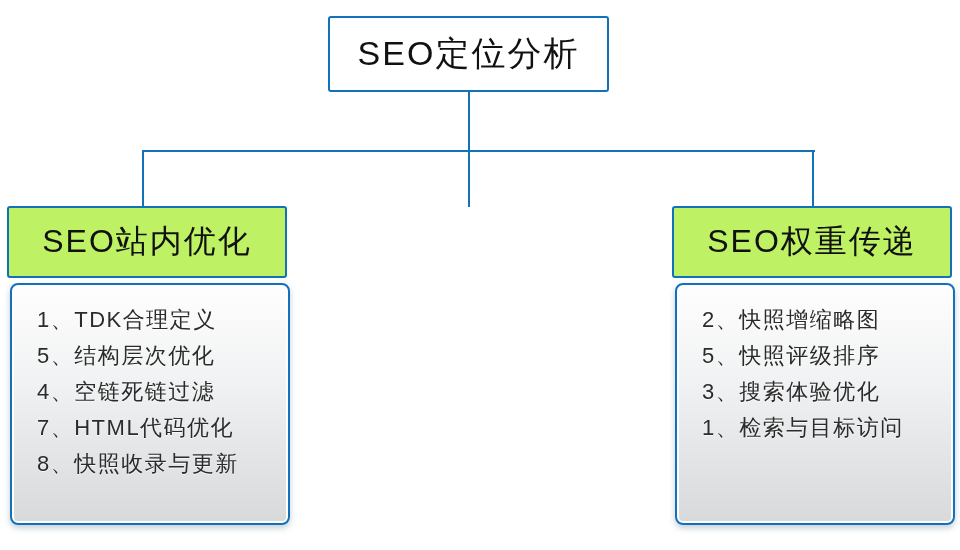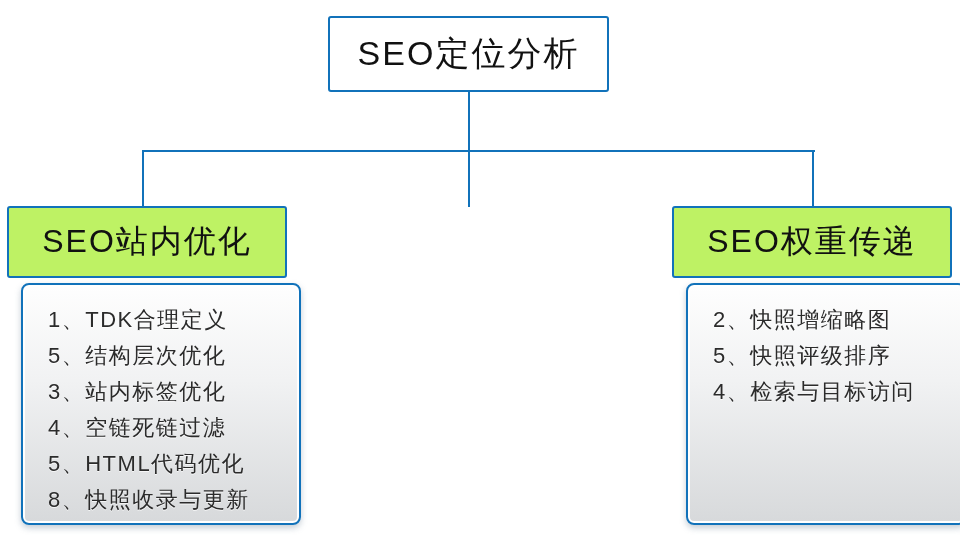--- a/index.html
+++ b/index.html
@@ -28,21 +28,21 @@
   .branch.b0{left:7px;}
   .branch.b1{left:330px;}
   .branch.b2{left:672px;}
   .branch-header{
     position:absolute;left:0;top:206px;width:280px;height:72px;
     background:#bef264;border:2px solid var(--line);border-radius:3px;
     display:flex;align-items:center;justify-content:center;
     box-sizing:border-box;font-size:32px;letter-spacing:2px;color:var(--title-text);
   }
   .branch-list{
-    position:absolute;left:14px;top:283px;width:280px;height:242px;
+    position:absolute;left:3px;top:283px;width:280px;height:242px;
     border:2px solid var(--line);border-radius:8px;
     background:linear-gradient(180deg,#fefefe 0%,#f1f2f3 40%,#d7d9db 100%);
     box-shadow:0 3px 6px rgba(110,130,150,.40), inset 0 0 0 2px #ffffff;
     box-sizing:border-box;padding:17px 0 0 25px;
   }
   .list-item{
     font-size:22px;line-height:36px;letter-spacing:1.5px;
     color:var(--item-text);white-space:nowrap;
     text-shadow:0 1px 0 rgba(255,255,255,.7);
   }
@@ -62,32 +62,32 @@
     <span>SEO定位分析</span>
   </div>
 
   <div class="branch b0">
     <div class="branch-header">
       <span>SEO站内优化</span>
     </div>
     <div class="branch-list">
       <div class="list-item">1、TDK合理定义</div>
       <div class="list-item">5、结构层次优化</div>
-      <div class="list-item">3、站内标签优化</div>
       <div class="list-item">4、空链死链过滤</div>
-      <div class="list-item">5、HTML代码优化</div>
+      <div class="list-item">7、HTML代码优化</div>
       <div class="list-item">8、快照收录与更新</div>
     </div>
   </div>
 
 
   <div class="branch b2">
     <div class="branch-header">
       <span>SEO权重传递</span>
     </div>
     <div class="branch-list">
       <div class="list-item">2、快照增缩略图</div>
       <div class="list-item">5、快照评级排序</div>
-      <div class="list-item">4、检索与目标访问</div>
+      <div class="list-item">3、搜索体验优化</div>
+      <div class="list-item">1、检索与目标访问</div>
     </div>
   </div>
 
 </div>
 
 </body></html>

